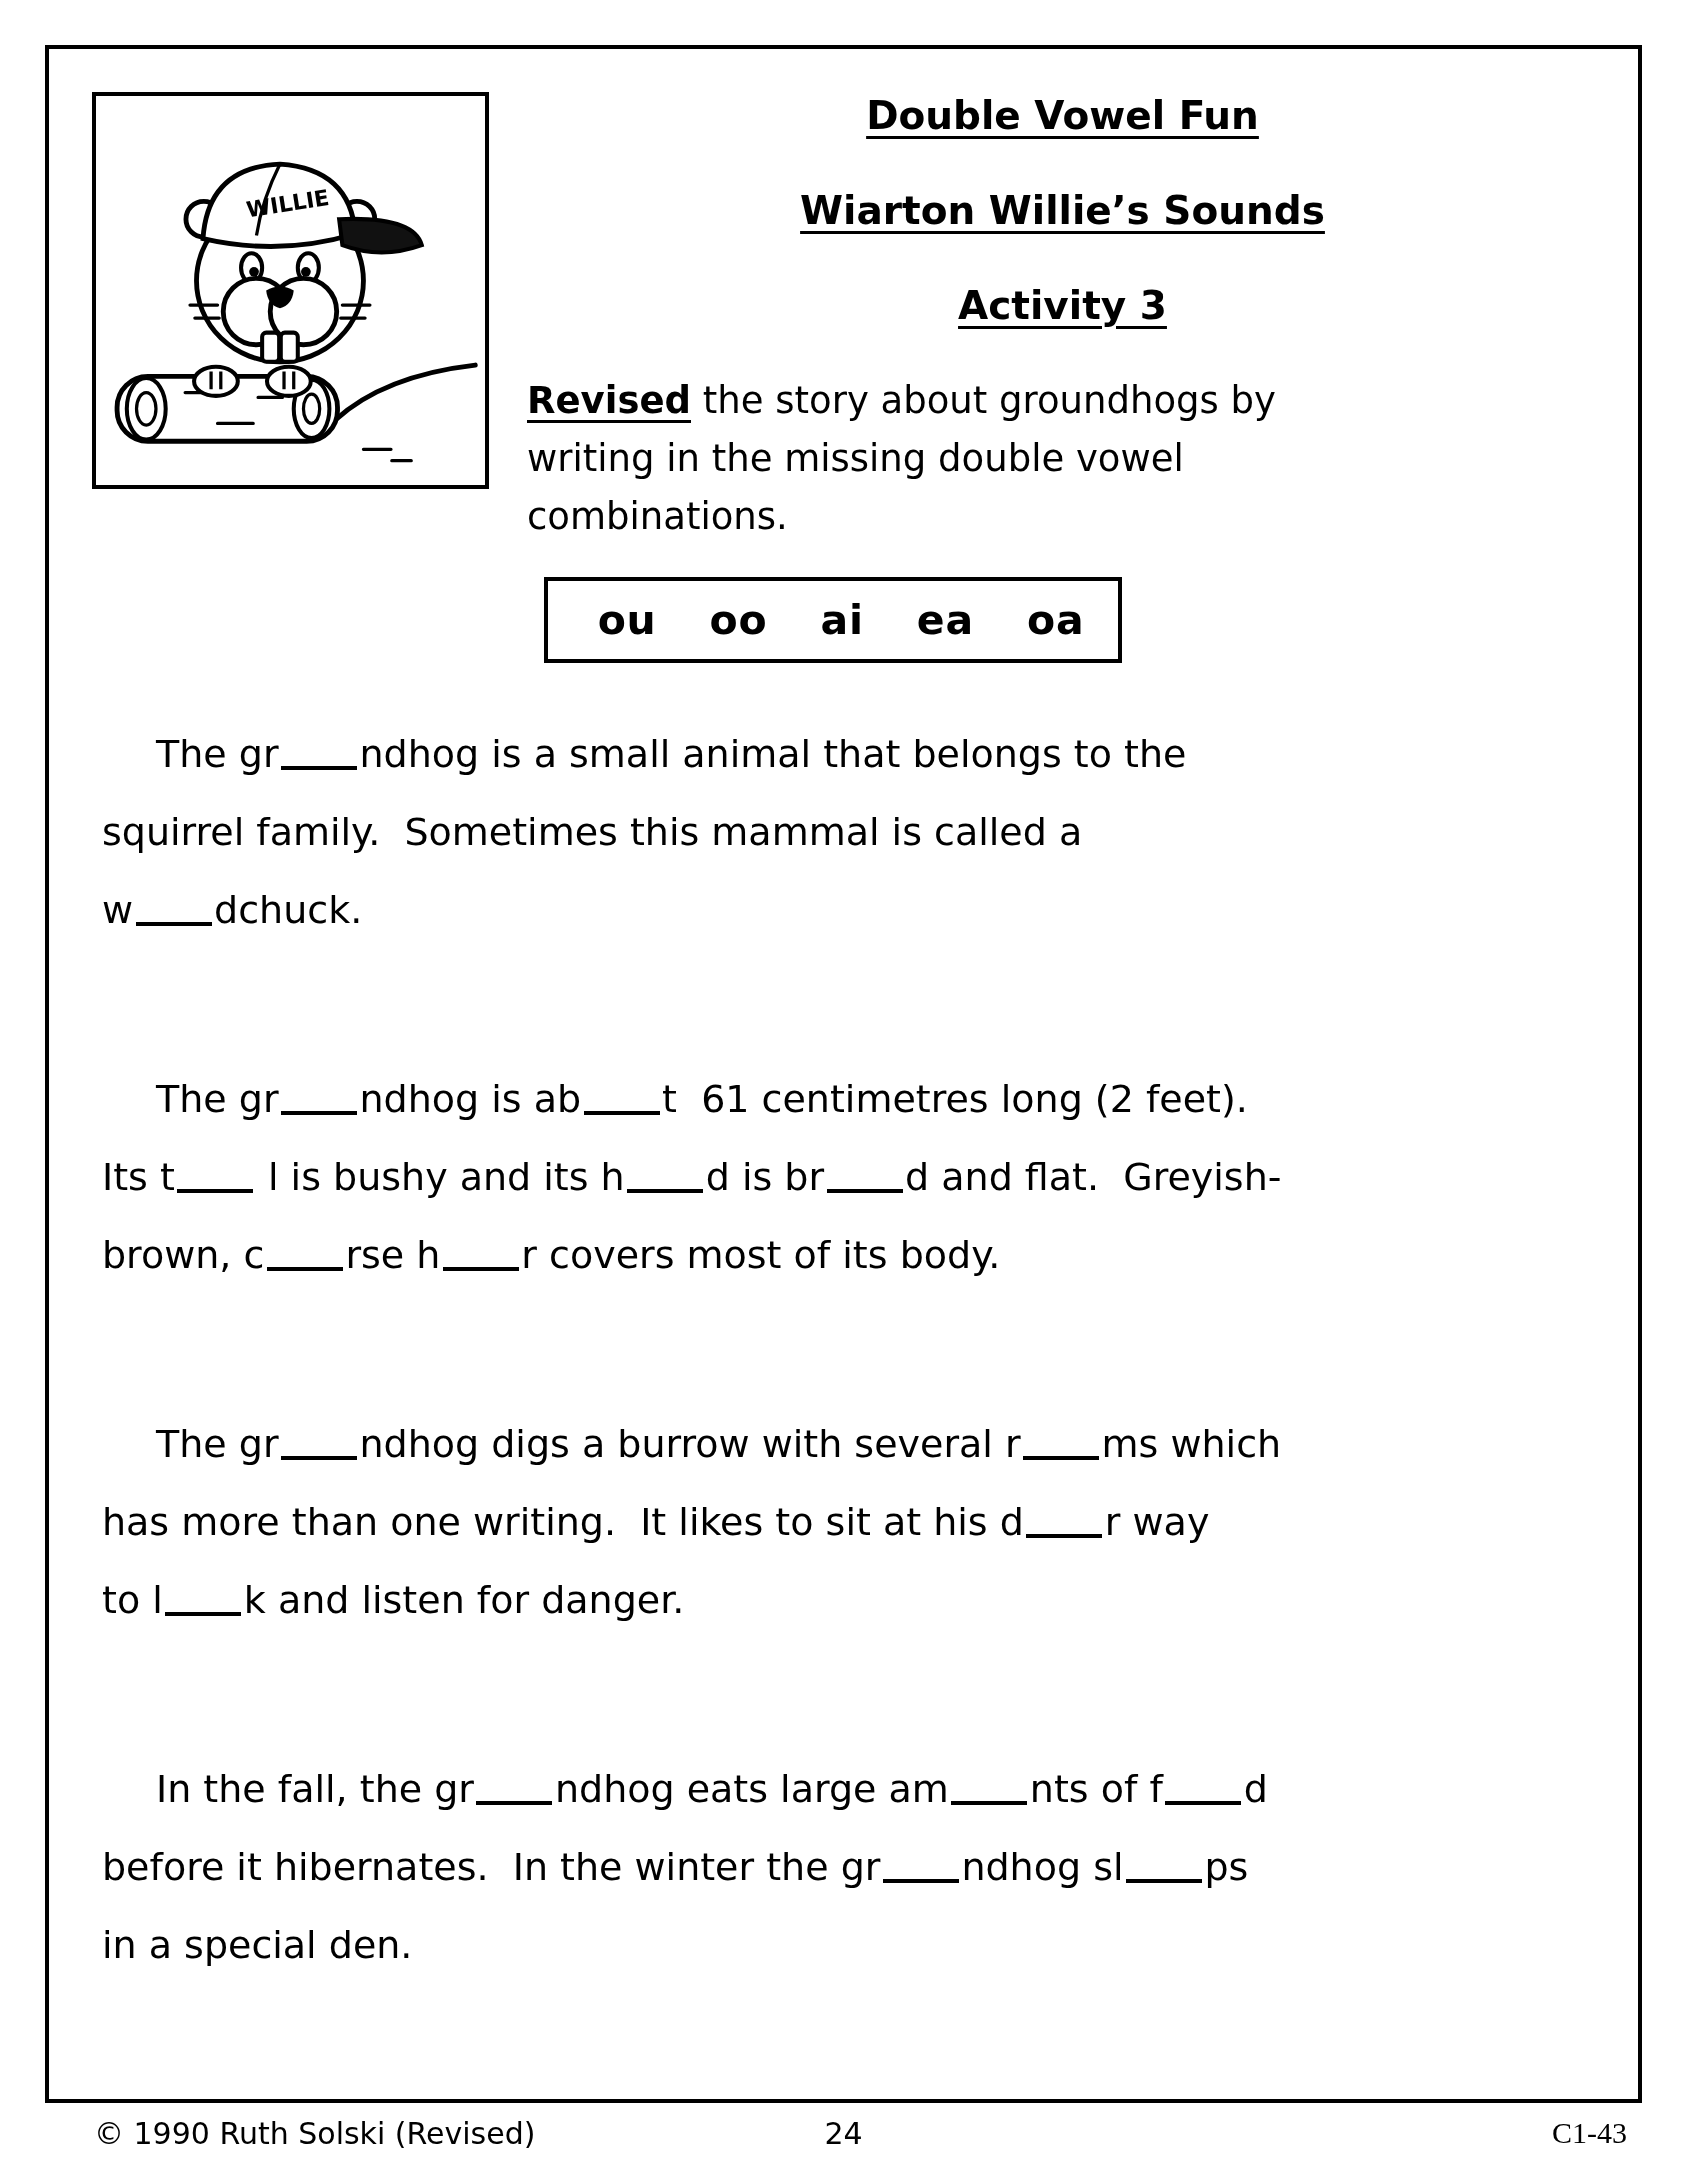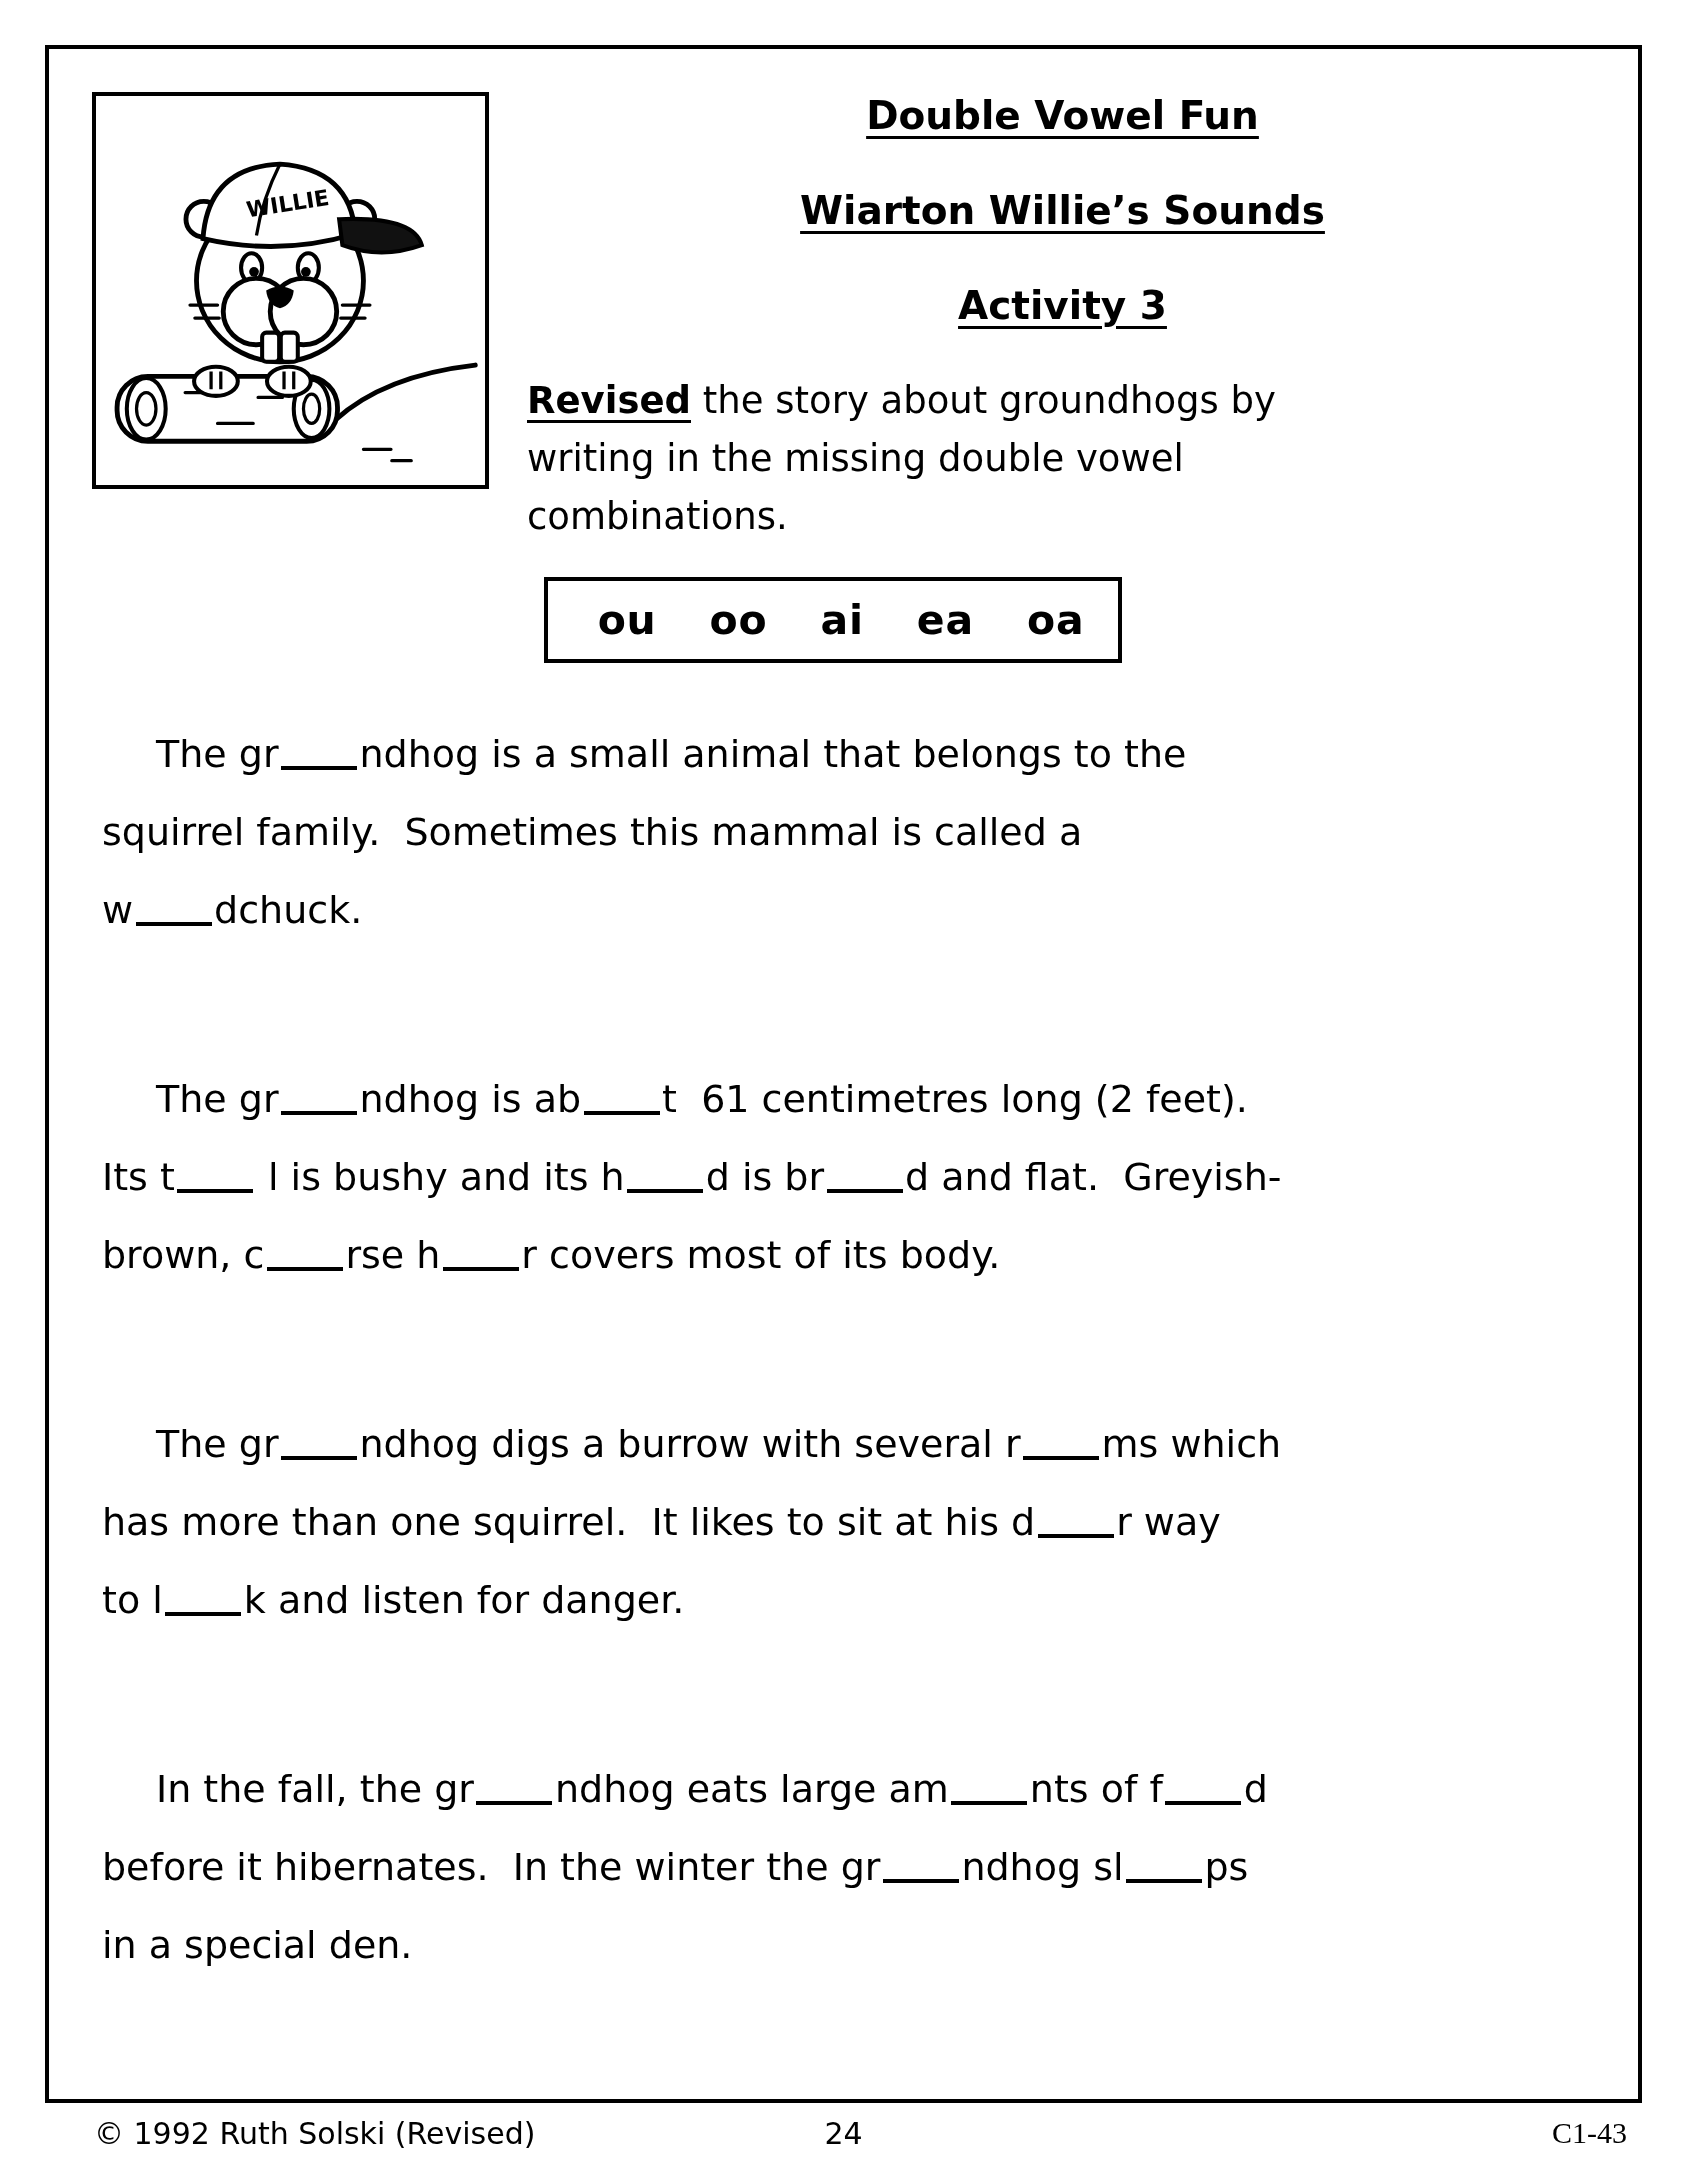--- a/index.html
+++ b/index.html
@@ -126,22 +126,22 @@
   <span>ou</span>
   <span>oo</span>
   <span>ai</span>
   <span>ea</span>
   <span>oa</span>
 </div>
 
 <div class="story">
     <p><span>The gr</span><span class="blank"></span><span>ndhog is a small animal that belongs to the</span><br><span>squirrel family.  Sometimes this mammal is called a</span><br><span>w</span><span class="blank"></span><span>dchuck.</span></p>
     <p><span>The gr</span><span class="blank"></span><span>ndhog is ab</span><span class="blank"></span><span>t  61 centimetres long (2 feet).</span><br><span>Its t</span><span class="blank"></span><span> l is bushy and its h</span><span class="blank"></span><span>d is br</span><span class="blank"></span><span>d and flat.  Greyish-</span><br><span>brown, c</span><span class="blank"></span><span>rse h</span><span class="blank"></span><span>r covers most of its body.</span></p>
-    <p><span>The gr</span><span class="blank"></span><span>ndhog digs a burrow with several r</span><span class="blank"></span><span>ms which</span><br><span>has more than one squirrel.  It likes to sit at his d</span><span class="blank"></span><span>r way</span><br><span>to l</span><span class="blank"></span><span>k and listen for danger.</span></p>
+    <p><span>The gr</span><span class="blank"></span><span>ndhog digs a burrow with several r</span><span class="blank"></span><span>ms which</span><br><span>has more than one writing.  It likes to sit at his d</span><span class="blank"></span><span>r way</span><br><span>to l</span><span class="blank"></span><span>k and listen for danger.</span></p>
     <p><span>In the fall, the gr</span><span class="blank"></span><span>ndhog eats large am</span><span class="blank"></span><span>nts of f</span><span class="blank"></span><span>d</span><br><span>before it hibernates.  In the winter the gr</span><span class="blank"></span><span>ndhog sl</span><span class="blank"></span><span>ps</span><br><span>in a special den.</span></p>
   </div>
 
 <div class="footer">
-  <span class="fl">© 1992 Ruth Solski (Revised)</span>
+  <span class="fl">© 1990 Ruth Solski (Revised)</span>
   <span class="fc">24</span>
   <span class="fr">C1-43</span>
 </div>
 
 
 </body></html>

